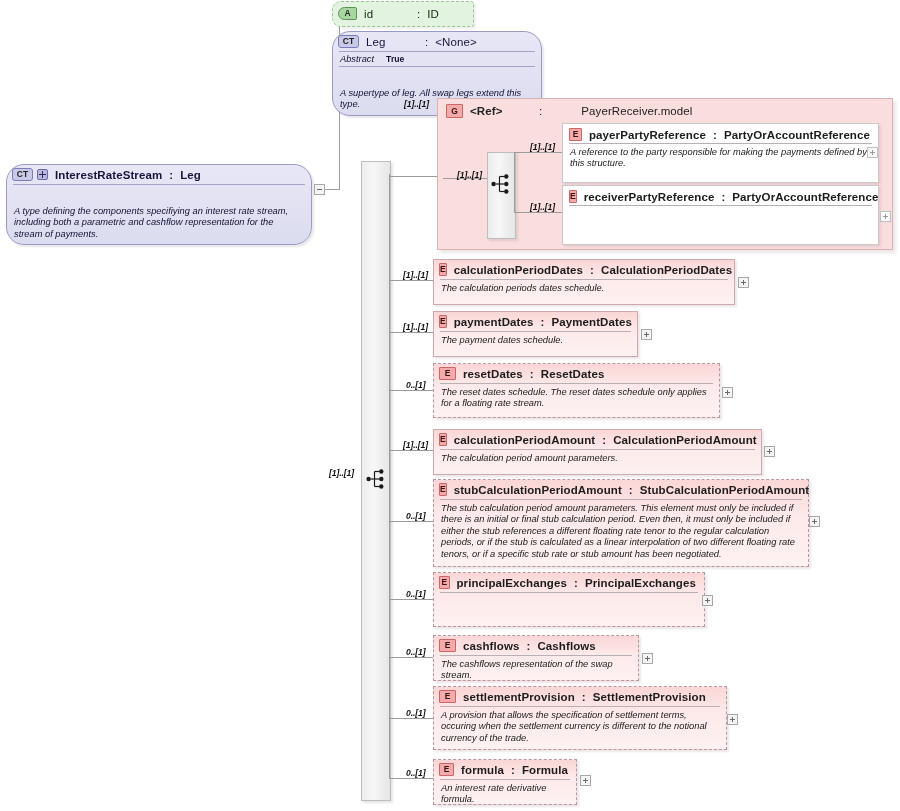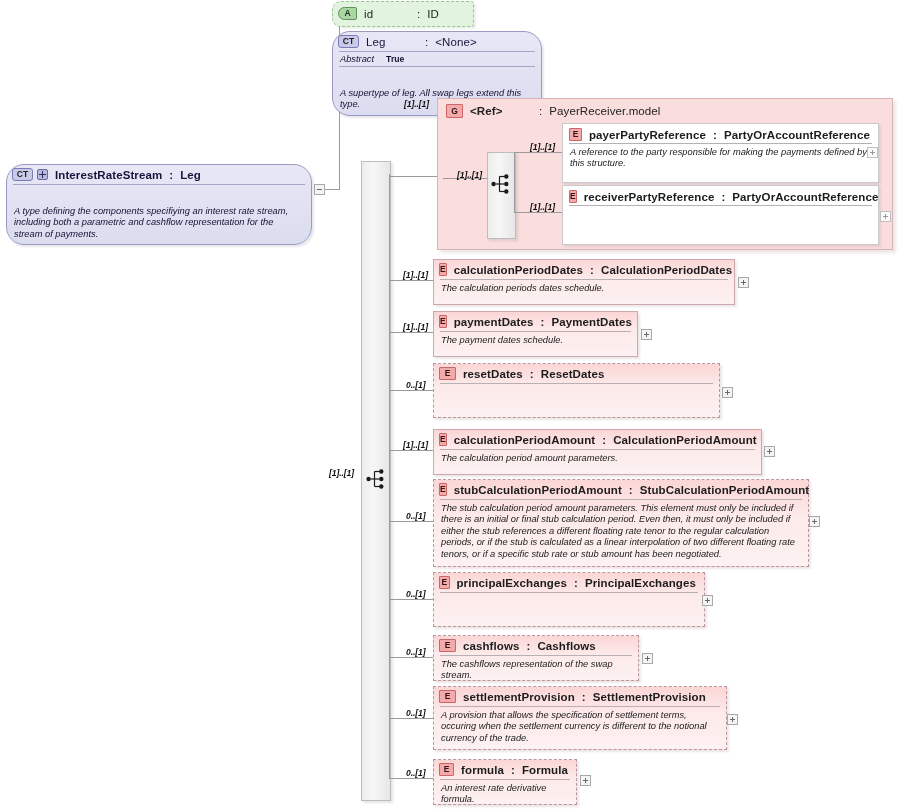--- a/index.html
+++ b/index.html
@@ -223,21 +223,21 @@
   </svg>
   <div class="card" style="left:329px;top:468px;">[1]..[1]</div>
 
   <div class="vline" style="left:389px;top:174px;height:604px;"></div>
 
   <div class="node grp-box" style="left:437px;top:98px;width:456px;height:152px;">
     <div class="node-title" style="padding:5px 8px 2px 8px;">
       <span class="badge badge-G">G</span>
       <span class="nm" style="font-weight:bold;width:62px;display:inline-block;">&lt;Ref&gt;</span>
       <span class="ty" style="font-weight:normal;">:</span>
-      <span class="ty" style="font-weight:normal;">PayerReceiver.model</span>
+      <span class="ty" style="font-weight:normal;margin-left:32px;">PayerReceiver.model</span>
     </div>
   </div>
   <div class="card" style="left:404px;top:99px;">[1]..[1]</div>
   <div class="hline" style="left:389px;top:176px;width:48px;"></div>
 
   <div class="seqbar" style="left:487px;top:152px;width:27px;height:85px;"></div>
   <svg class="seqicon" style="left:491px;top:173px;" width="20" height="22" viewBox="0 0 20 22">
     <circle cx="2.6" cy="11" r="2.2" fill="#1a1a1a"></circle>
     <line x1="4.6" y1="11" x2="8.5" y2="11" stroke="#1a1a1a" stroke-width="1.2"></line>
     <line x1="8.5" y1="3.5" x2="8.5" y2="18.5" stroke="#1a1a1a" stroke-width="1.2"></line>
@@ -311,20 +311,21 @@
   <div class="hline" style="left:389px;top:390px;width:44px;"></div>
   <div class="card" style="left:406px;top:380px;">0..[1]</div>
   <div class="node el-box optional" style="left:433px;top:363px;width:287px;height:55px;">
     <div class="node-title">
       <span class="badge badge-E">E</span>
       <span class="nm">resetDates</span>
       <span class="ty">:</span>
       <span class="ty">ResetDates</span>
     </div>
     <div class="rule"></div>
+    <div class="node-doc">The reset dates schedule. The reset dates schedule only applies for a floating rate stream.</div>
   </div>
   <div class="pmbox plus" style="left:722px;top:387px;"></div>
 
   <div class="hline" style="left:389px;top:450px;width:44px;"></div>
   <div class="card" style="left:403px;top:440px;">[1]..[1]</div>
   <div class="node el-box" style="left:433px;top:429px;width:329px;height:46px;">
     <div class="node-title">
       <span class="badge badge-E">E</span>
       <span class="nm">calculationPeriodAmount</span>
       <span class="ty">:</span>

